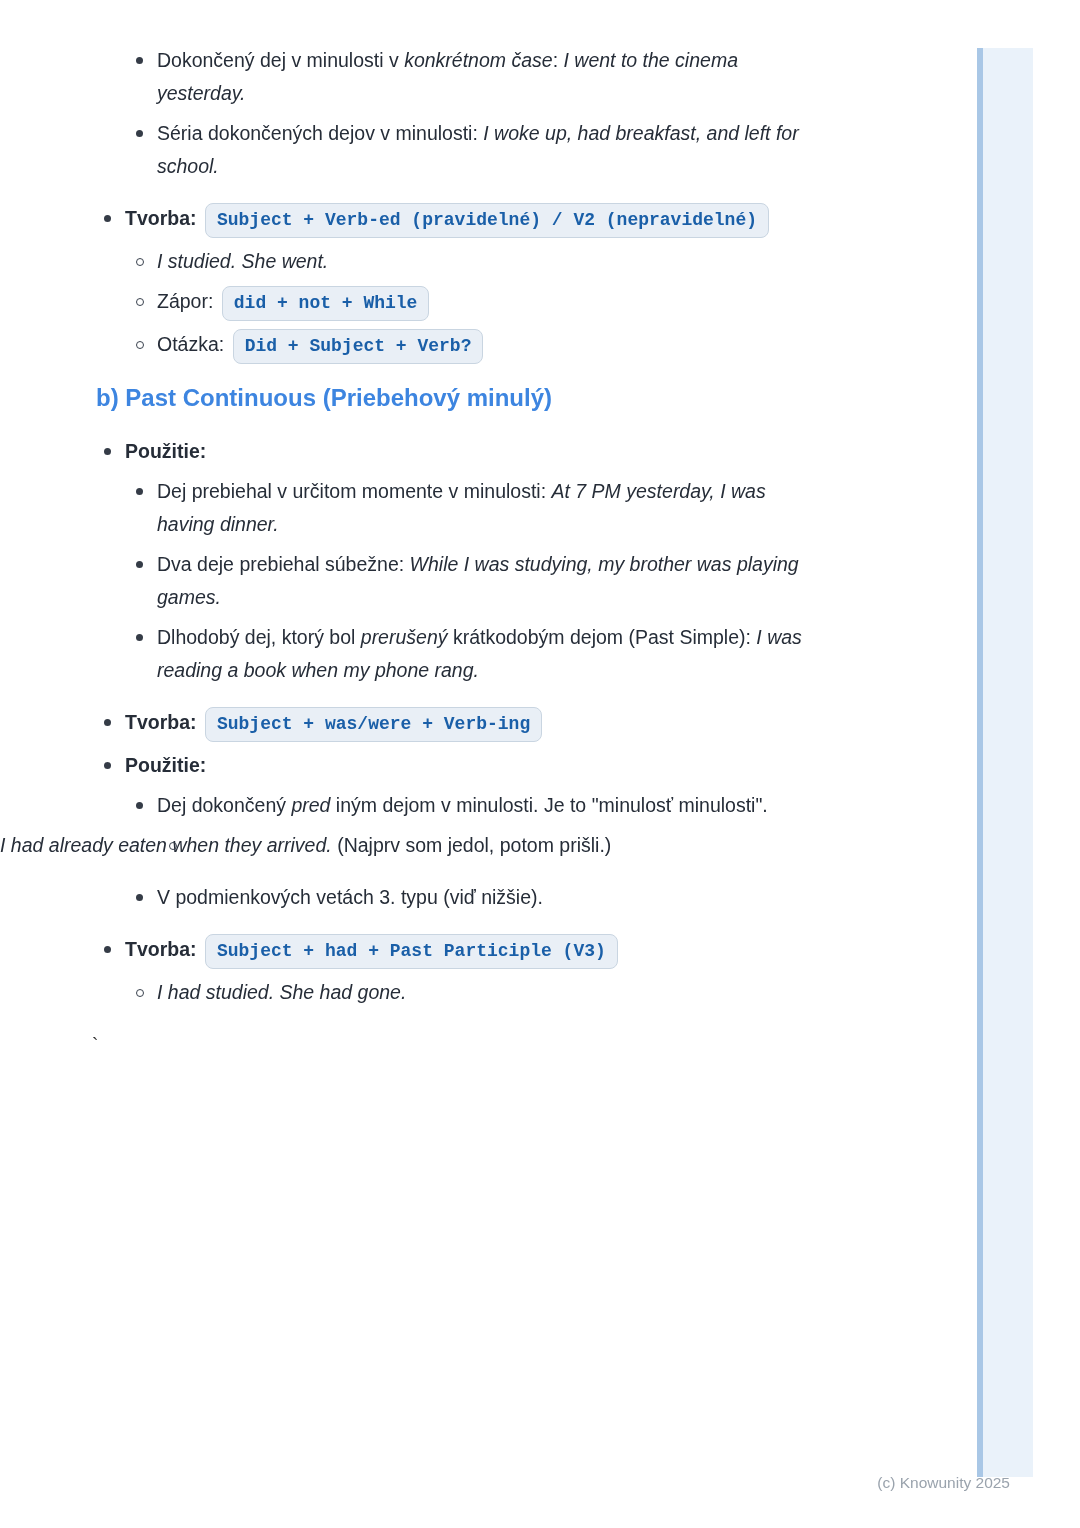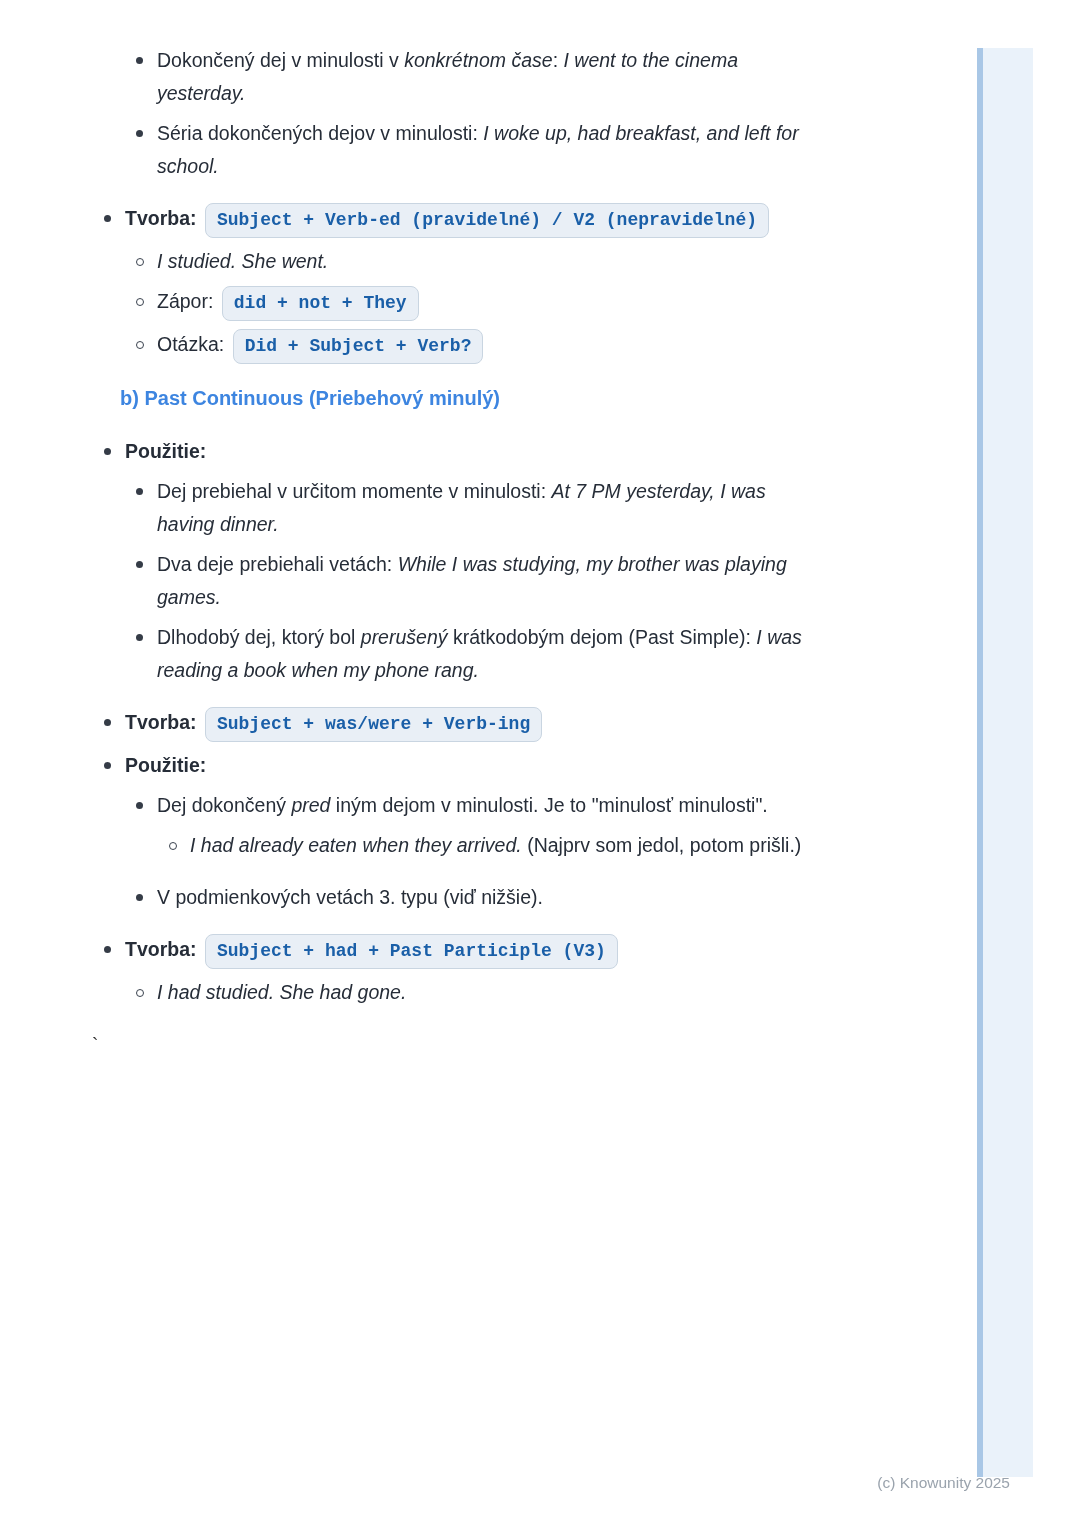--- a/index.html
+++ b/index.html
@@ -22,33 +22,33 @@
     color:var(--body-text);
   }
   .content{
     position:absolute;left:0;top:44px;width:822px;
     font-size:19.5px;line-height:33px;
   }
   .li{position:relative;margin:0 0 7px 0;}
   .li.gap{margin-top:19px;}
   .li.indent-1{padding-left:125px;}
   .li.indent-2{padding-left:157px;}
-  .li.indent-3{padding-left:190px;}
+  .li.indent-3{}
   .li::before{
     content:"";position:absolute;top:13px;width:7px;height:7px;border-radius:50%;
   }
   .li.disc::before{background:#353c47;}
   .li.circle::before{background:transparent;border:1.7px solid #3a424e;width:6px;height:6px;top:13px;}
   .li.indent-1::before{left:104px;}
   .li.indent-2::before{left:136px;}
   .li.indent-3::before{left:169px;}
   .heading{
-    padding-left:120px;
+    padding-left:96px;
     margin:14px 0 17px 0;
-    font-size:20px;line-height:40px;font-weight:bold;
+    font-size:24px;line-height:40px;font-weight:bold;
     color:var(--heading-blue);
   }
   .it{font-style:italic;}
   .b{font-weight:bold;}
   .code{
     font-family:"Liberation Mono","DejaVu Sans Mono",monospace;
     font-weight:bold;
     font-size:18px;
     color:var(--code-text);
     background:var(--code-bg);
@@ -86,26 +86,26 @@
 </head>
 <body>
 
 <div class="page">
   <div class="content" id="content">
 
     <div class="li indent-2 disc"><span>Dokončený dej v minulosti v </span><span class="it">konkrétnom čase</span><span>: </span><span class="it">I went to the cinema yesterday.</span></div>
       <div class="li indent-2 disc"><span>Séria dokončených dejov v minulosti: </span><span class="it">I woke up, had breakfast, and left for school.</span></div>
       <div class="li indent-1 disc gap"><span class="b">Tvorba: </span><span class="code">Subject + Verb-ed (pravidelné) / V2 (nepravidelné)</span></div>
       <div class="li indent-2 circle"><span class="it">I studied. She went.</span></div>
-      <div class="li indent-2 circle"><span>Zápor: </span><span class="code">did + not + They</span></div>
+      <div class="li indent-2 circle"><span>Zápor: </span><span class="code">did + not + While</span></div>
       <div class="li indent-2 circle"><span>Otázka: </span><span class="code">Did + Subject + Verb?</span></div>
       <div class="heading"><span>b) Past Continuous (Priebehový minulý)</span></div>
       <div class="li indent-1 disc"><span class="b">Použitie:</span></div>
       <div class="li indent-2 disc"><span>Dej prebiehal v určitom momente v minulosti: </span><span class="it">At 7 PM yesterday, I was having dinner.</span></div>
-      <div class="li indent-2 disc"><span>Dva deje prebiehali vetách: </span><span class="it">While I was studying, my brother was playing games.</span></div>
+      <div class="li indent-2 disc"><span>Dva deje prebiehal súbežne: </span><span class="it">While I was studying, my brother was playing games.</span></div>
       <div class="li indent-2 disc"><span>Dlhodobý dej, ktorý bol </span><span class="it">prerušený</span><span> krátkodobým dejom (Past Simple): </span><span class="it">I was reading a book when my phone rang.</span></div>
       <div class="li indent-1 disc gap"><span class="b">Tvorba: </span><span class="code">Subject + was/were + Verb-ing</span></div>
       <div class="li indent-1 disc"><span class="b">Použitie:</span></div>
       <div class="li indent-2 disc"><span>Dej dokončený </span><span class="it">pred</span><span> iným dejom v minulosti. Je to "minulosť minulosti".</span></div>
       <div class="li indent-3 circle"><span class="it">I had already eaten when they arrived.</span><span> (Najprv som jedol, potom prišli.)</span></div>
       <div class="li indent-2 disc gap"><span>V podmienkových vetách 3. typu (viď nižšie).</span></div>
       <div class="li indent-1 disc gap"><span class="b">Tvorba: </span><span class="code">Subject + had + Past Participle (V3)</span></div>
       <div class="li indent-2 circle"><span class="it">I had studied. She had gone.</span></div>
       <div class="stray">`</div>
   </div>

